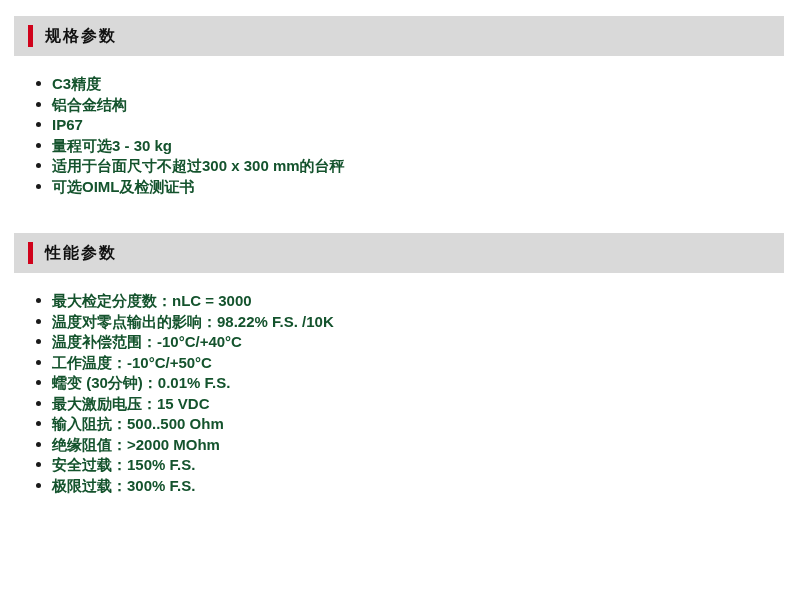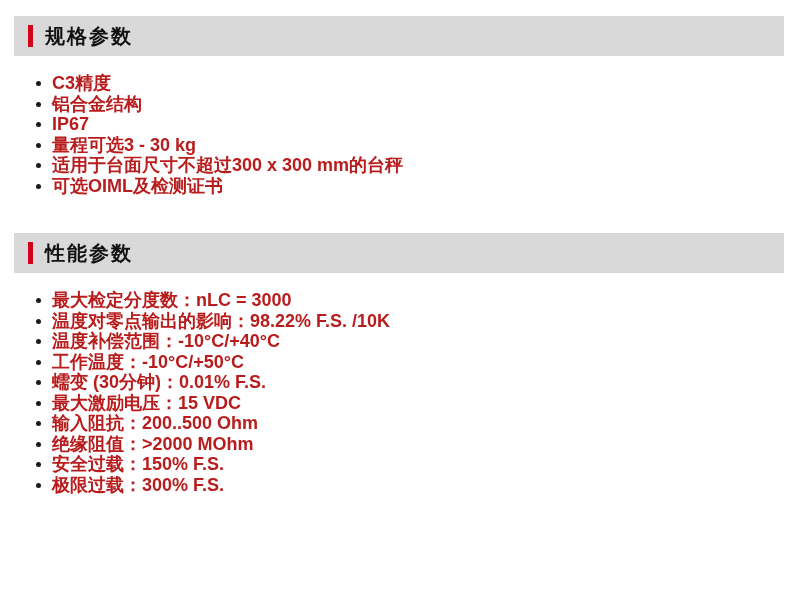--- a/index.html
+++ b/index.html
@@ -31,36 +31,36 @@
   }
   .section-header .bar {
     width: 5px;
     height: 22px;
     background: #d0021b;
     margin-left: 14px;
     margin-right: 12px;
     flex: 0 0 auto;
   }
   .section-header .title {
-    font-size: 20px;
+    font-size: 16px;
     font-weight: bold;
     letter-spacing: 2px;
     color: #111111;
     text-align: right;
   }
   ul.spec-list {
     list-style: none;
     margin: 0;
     padding: 18px 0 0 0;
   }
   ul.spec-list li {
     position: relative;
-    font-size: 18px;
+    font-size: 15px;
     line-height: 19.5px;
-    color: #b91c1c;
+    color: #14532d;
     padding-left: 52px;
     margin-bottom: 1px;
     white-space: nowrap;
     font-weight: bold;
   }
   ul.spec-list li::before {
     content: "";
     position: absolute;
     left: 36px;
     top: 7px;
@@ -98,21 +98,21 @@
       <div class="bar"></div>
       <div class="title">性能参数</div>
     </div>
     <ul class="spec-list">
       <li>最大检定分度数：nLC = 3000</li>
       <li>温度对零点输出的影响：98.22% F.S. /10K</li>
       <li>温度补偿范围：-10°C/+40°C</li>
       <li>工作温度：-10°C/+50°C</li>
       <li>蠕变 (30分钟)：0.01% F.S.</li>
       <li>最大激励电压：15 VDC</li>
-      <li>输入阻抗：200..500 Ohm</li>
+      <li>输入阻抗：500..500 Ohm</li>
       <li>绝缘阻值：&gt;2000 MOhm</li>
       <li>安全过载：150% F.S.</li>
       <li>极限过载：300% F.S.</li>
 
     </ul>
   </div>
 
 </div>
 
 </body></html>

